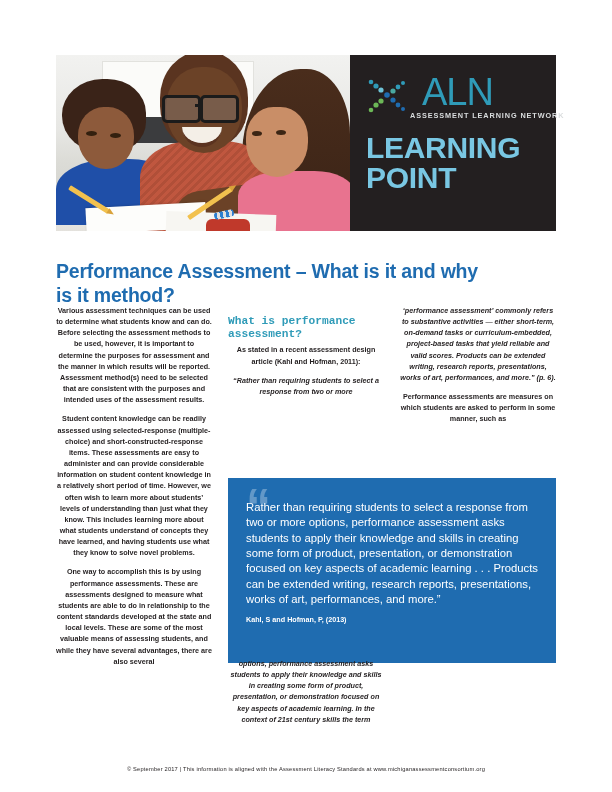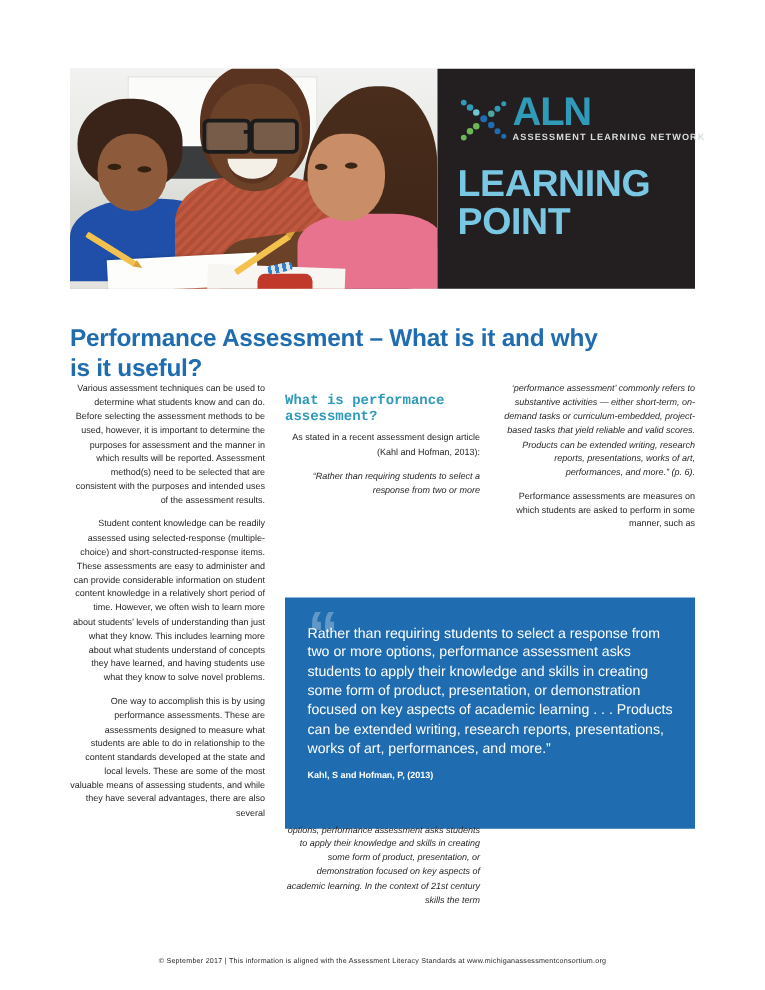--- a/index.html
+++ b/index.html
@@ -163,24 +163,25 @@
     position: absolute;
     left: 16px;
     top: 20px;
     display: flex;
     align-items: flex-start;
   }
   .aln-mark { width: 42px; height: 42px; position: relative; margin-top: 2px;}
   .aln-word { margin-left: 2px; }
   .aln-title {
     color: #2f9bb8;
-    font-size: 32px;
-    font-weight: bold;
+    font-size: 38px;
+    font-weight: normal;
     line-height: 0.92;
     letter-spacing: -1px;
+    margin-left: 12px;
   }
   .aln-sub {
     color: #d9dcdd;
     font-size: 7.3px;
     letter-spacing: 0.9px;
     font-weight: bold;
     margin-top: 1px;
     white-space: nowrap;
   }
   .lp-title {
@@ -214,22 +215,23 @@
     top: 305px;
     width: 500px;
     display: flex;
     gap: 16px;
   }
   .col { width: 156px; }
   .body-text {
     font-size: 7.2px;
     line-height: 1.55;
     color: #231f20;
-    text-align: right;
+    text-align: center;
     margin: 0 0 8px 0;
+    font-weight: bold;
   }
   .body-text.ital { font-style: italic; }
   .subhead {
     color: #2f9bb8;
     font-size: 11.2px;
     font-weight: bold;
     line-height: 1.18;
     margin: 10px 0 3px 0;
     font-family: Liberation Mono, monospace;
   }
@@ -363,33 +365,33 @@
           <div class="aln-sub">ASSESSMENT LEARNING NETWORK</div>
         </div>
       </div>
       <div class="lp-title">
         <div>LEARNING</div>
         <div>POINT</div>
       </div>
     </div>
   </div>
 
-  <h1 class="headline">Performance Assessment – What is it and why is it useful?</h1>
+  <h1 class="headline">Performance Assessment – What is it and why is it method?</h1>
 
   <div class="cols">
 
     <div class="col">
       <p class="body-text">Various assessment techniques can be used to determine what students know and can do. Before selecting the assessment methods to be used, however, it is important to determine the purposes for assessment and the manner in which results will be reported. Assessment method(s) need to be selected that are consistent with the purposes and intended uses of the assessment results.</p>
       <p class="body-text">Student content knowledge can be readily assessed using selected-response (multiple-choice) and short-constructed-response items. These assessments are easy to administer and can provide considerable information on student content knowledge in a relatively short period of time. However, we often wish to learn more about students’ levels of understanding than just what they know. This includes learning more about what students understand of concepts they have learned, and having students use what they know to solve novel problems.</p>
       <p class="body-text">One way to accomplish this is by using performance assessments. These are assessments designed to measure what students are able to do in relationship to the content standards developed at the state and local levels. These are some of the most valuable means of assessing students, and while they have several advantages, there are also several</p>
     </div>
 
     <div class="col">
       <h2 class="subhead">What is performance assessment?</h2>
-      <p class="body-text">As stated in a recent assessment design article (Kahl and Hofman, 2013):</p>
+      <p class="body-text">As stated in a recent assessment design article (Kahl and Hofman, 2011):</p>
       <p class="body-text ital">“Rather than requiring students to select a response from two or more</p>
     </div>
 
     <div class="col">
       <p class="body-text ital">‘performance assessment’ commonly refers to substantive activities — either short-term, on-demand tasks or curriculum-embedded, project-based tasks that yield reliable and valid scores. Products can be extended writing, research reports, presentations, works of art, performances, and more.” (p. 6).</p>
       <p class="body-text">Performance assessments are measures on which students are asked to perform in some manner, such as</p>
     </div>
   </div>
 
   <div class="quote-box">

